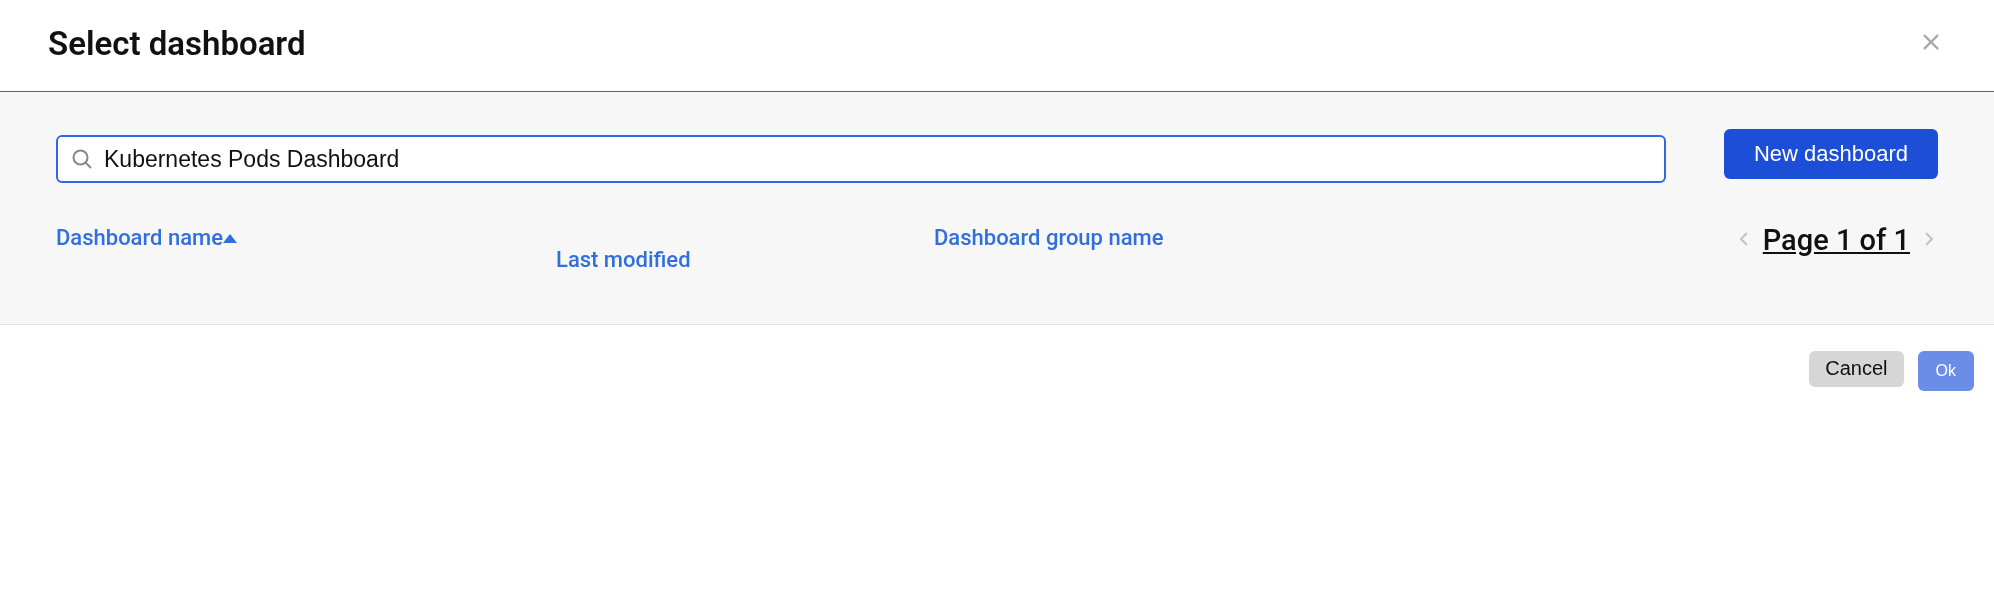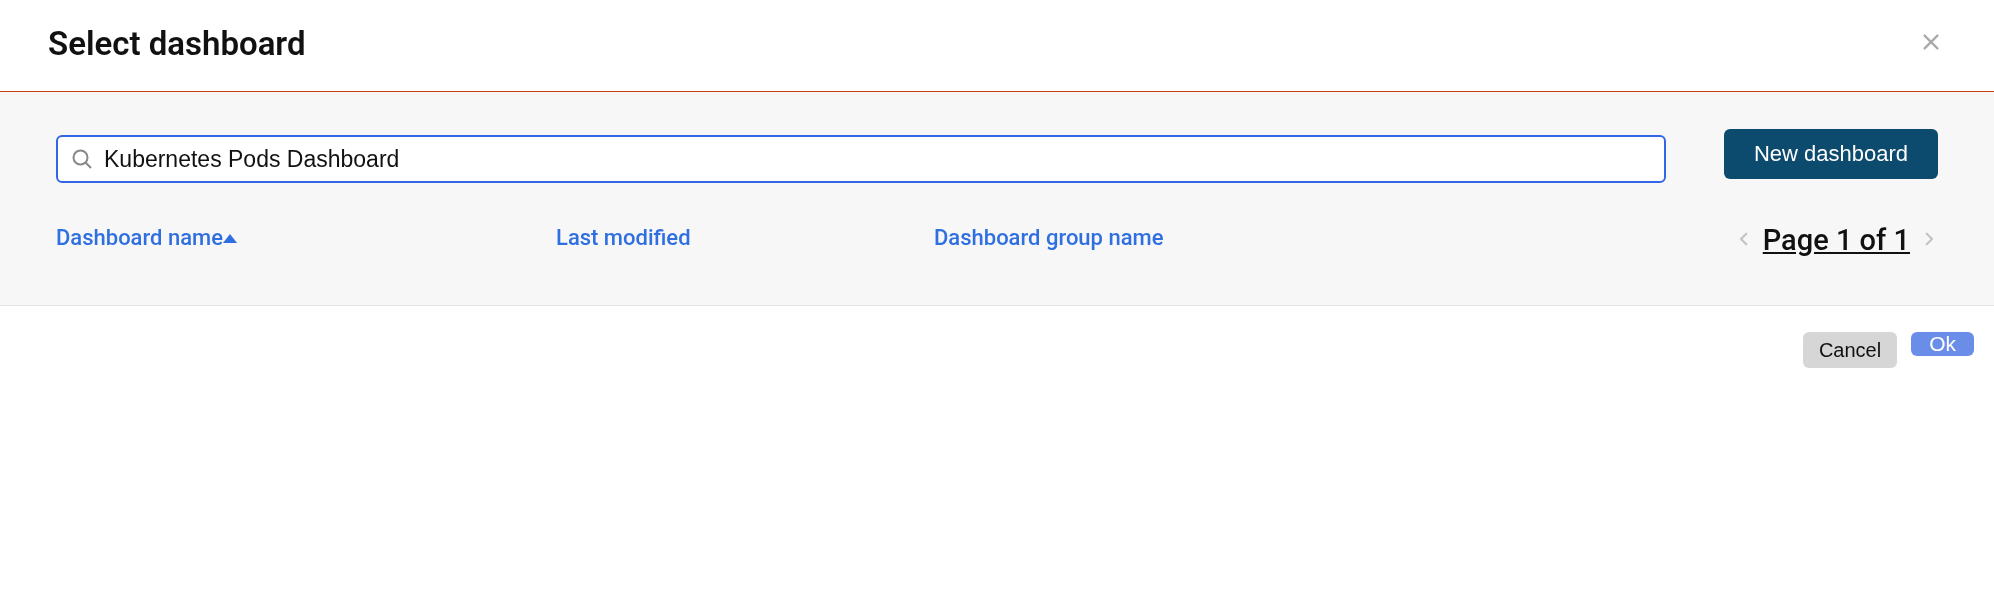--- a/index.html
+++ b/index.html
@@ -68,21 +68,21 @@
     }
     .search-input {
       flex: 1;
       border: none;
       outline: none;
       font-size: 23px;
       color: #111;
       background: transparent;
     }
     .new-dash-btn {
-      background: #0c4a6e;
+      background: #1d4ed8;
       color: #fff;
       border: none;
       border-radius: 6px;
       height: 50px;
       padding: 0 30px;
       font-size: 22px;
       font-weight: 500;
       cursor: pointer;
     }
     .table-head {
@@ -91,20 +91,21 @@
       padding: 0 24px;
       margin-bottom: 18px;
     }
     .col-name {
       flex: 0 0 500px;
       display: flex;
       align-items: center;
     }
     .col-modified {
       flex: 0 0 378px;
+      margin-top: 22px;
     }
     .col-group {
       flex: 0 0 280px;
     }
     .col-pager {
       flex: 1;
       display: flex;
       justify-content: flex-end;
       align-items: center;
       gap: 10px;
@@ -179,23 +180,23 @@
       padding: 0 16px;
       font-size: 20px;
       font-weight: 500;
       cursor: pointer;
     }
     .btn-ok {
       background: #6a8ee8;
       color: #fff;
       border: none;
       border-radius: 6px;
-      height: 24px;
+      height: 40px;
       padding: 0 18px;
-      font-size: 21px;
+      font-size: 16px;
       font-weight: 500;
       cursor: pointer;
     }
   </style>
 </head>
 <body>
 
 <div class="dialog">
 
   <div class="dialog-header">

